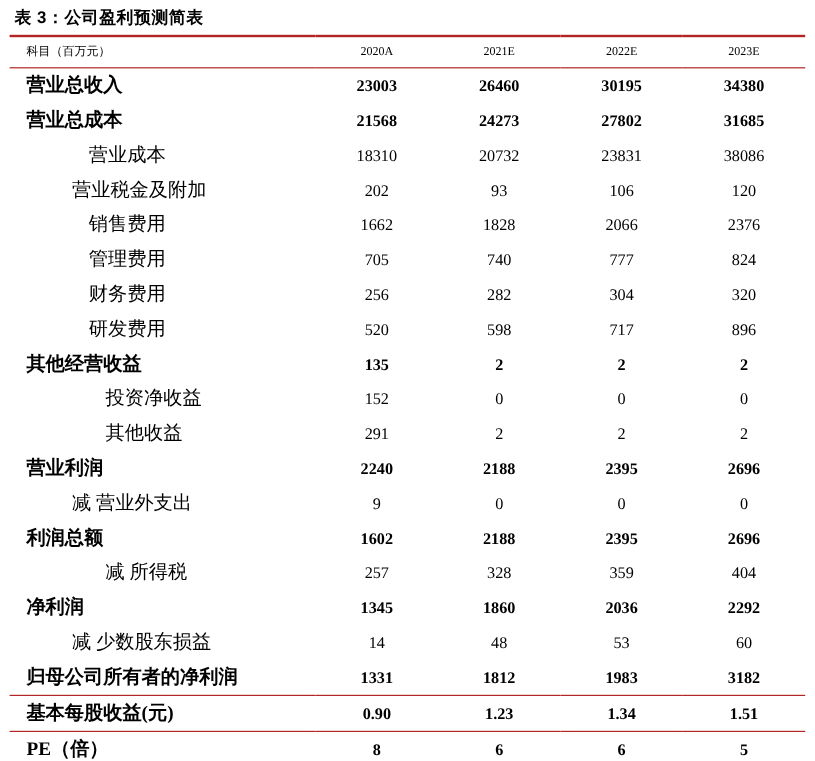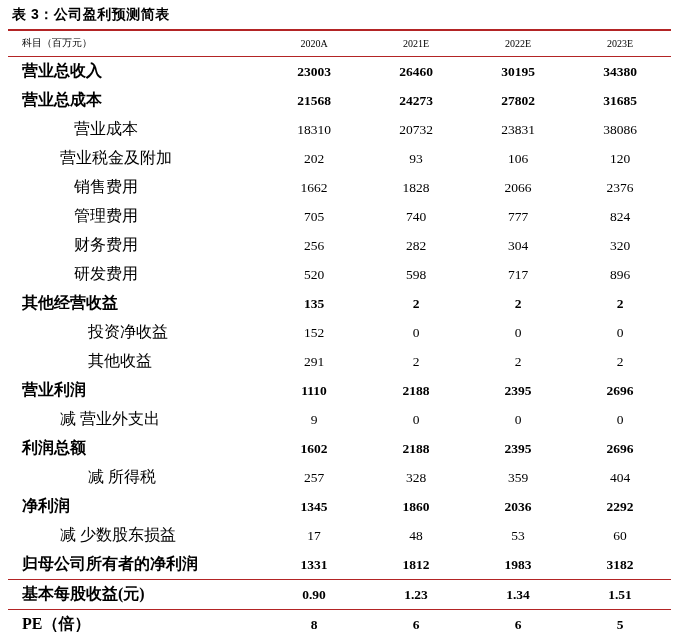--- a/index.html
+++ b/index.html
@@ -177,21 +177,21 @@
       <tr>
         <td class="item ind3">其他收益</td>
         <td>291</td>
         <td>2</td>
         <td>2</td>
         <td>2</td>
       </tr>
 
       <tr class="bold">
         <td class="item ind0">营业利润</td>
-        <td>1110</td>
+        <td>2240</td>
         <td>2188</td>
         <td>2395</td>
         <td>2696</td>
       </tr>
 
 
       <tr>
         <td class="item ind2">减  营业外支出</td>
         <td>9</td>
         <td>0</td>
@@ -218,21 +218,21 @@
       <tr class="bold">
         <td class="item ind0">净利润</td>
         <td>1345</td>
         <td>1860</td>
         <td>2036</td>
         <td>2292</td>
       </tr>
 
       <tr>
         <td class="item ind2">减  少数股东损益</td>
-        <td>17</td>
+        <td>14</td>
         <td>48</td>
         <td>53</td>
         <td>60</td>
       </tr>
 
       <tr class="bold">
         <td class="item ind0">归母公司所有者的净利润</td>
         <td>1331</td>
         <td>1812</td>
         <td>1983</td>

